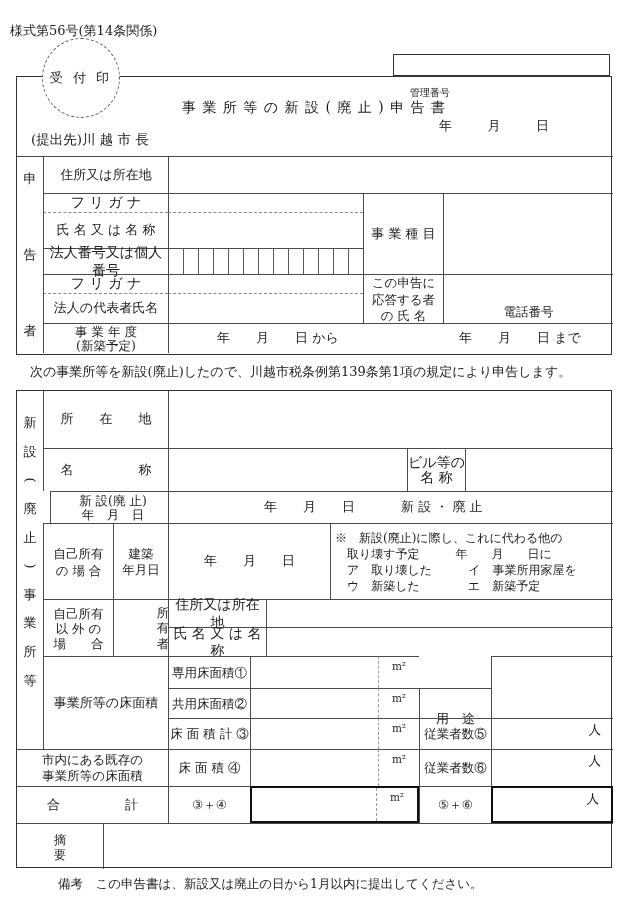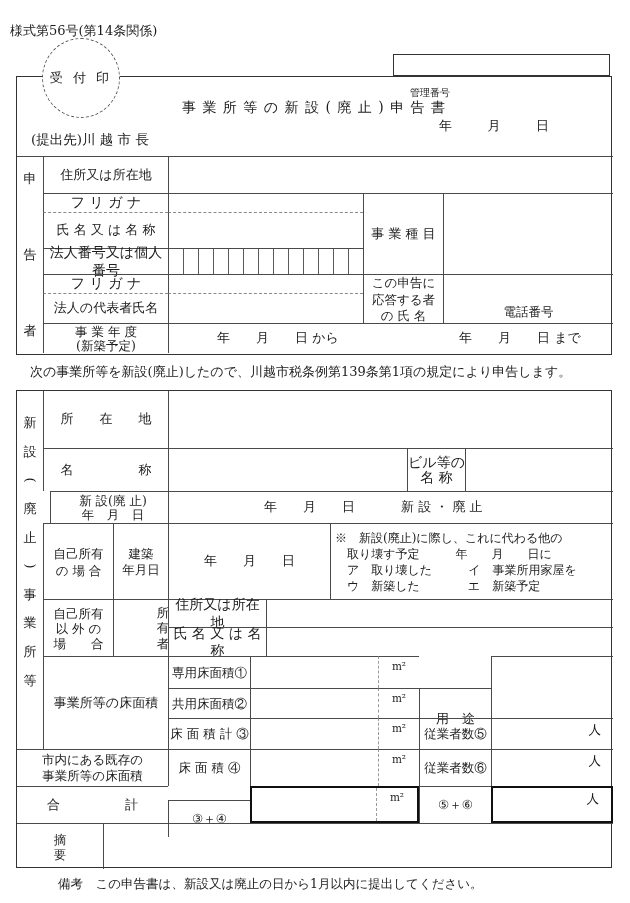--- a/index.html
+++ b/index.html
@@ -214,21 +214,21 @@
     <div class="cell bt dashl sq" style="left:361px;top:358px;width:41px;height:37px;">m²</div>
     <div class="cell bt bl fs125" style="left:402px;top:358px;width:72px;height:37px;">従業者数⑥</div>
     <div class="cell bt bl person" style="left:474px;top:358px;width:122px;height:37px;">
       <span>人</span>
     </div>
 
     <div class="cell bt spacebtw" style="left:0;top:395px;width:151px;height:37px;padding:0 30px;">
       <span>合</span>
       <span>計</span>
     </div>
-    <div class="cell bt bl fs125" style="left:151px;top:395px;width:82px;height:37px;margin-top:14px;">③＋④</div>
+    <div class="cell bt bl fs125" style="left:151px;top:395px;width:82px;height:37px;">③＋④</div>
     <div class="cell thick" style="left:233px;top:395px;width:169px;height:37px;">
       <div class="abs dashl sq" style="right:0;top:0;bottom:0;width:40px;display:flex;justify-content:center;">m²</div>
     </div>
     <div class="cell bt bl fs125" style="left:402px;top:395px;width:72px;height:37px;">⑤＋⑥</div>
     <div class="cell thick person" style="left:474px;top:395px;width:122px;height:37px;">
       <span>人</span>
     </div>
 
     <div class="cell bt col fs125" style="left:0;top:432px;width:86px;height:46px;line-height:15px;align-items:center;">
       <span>摘</span>

